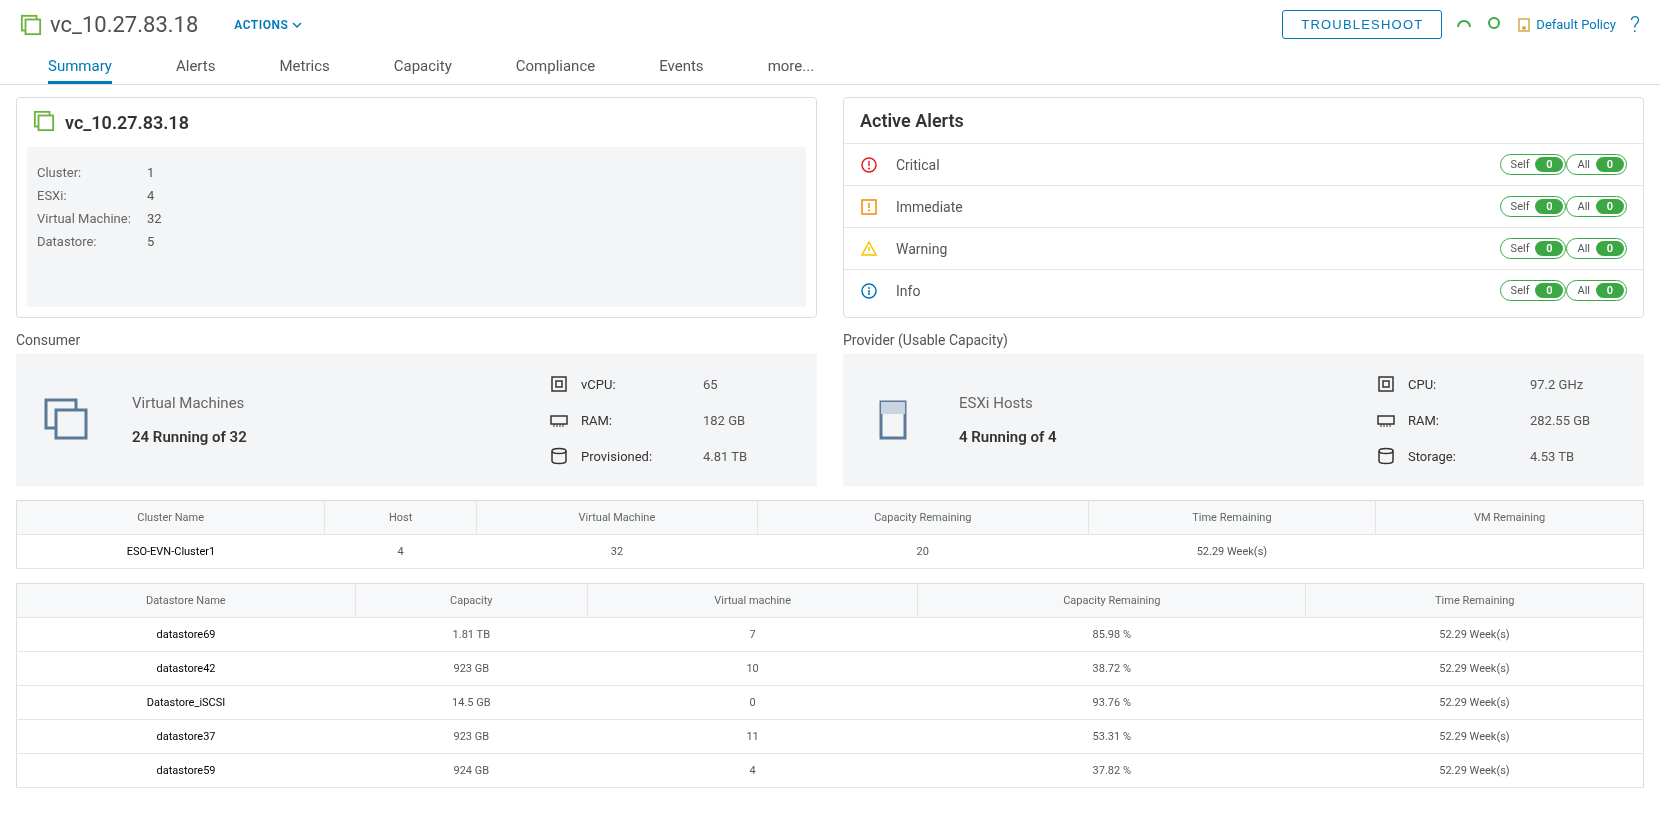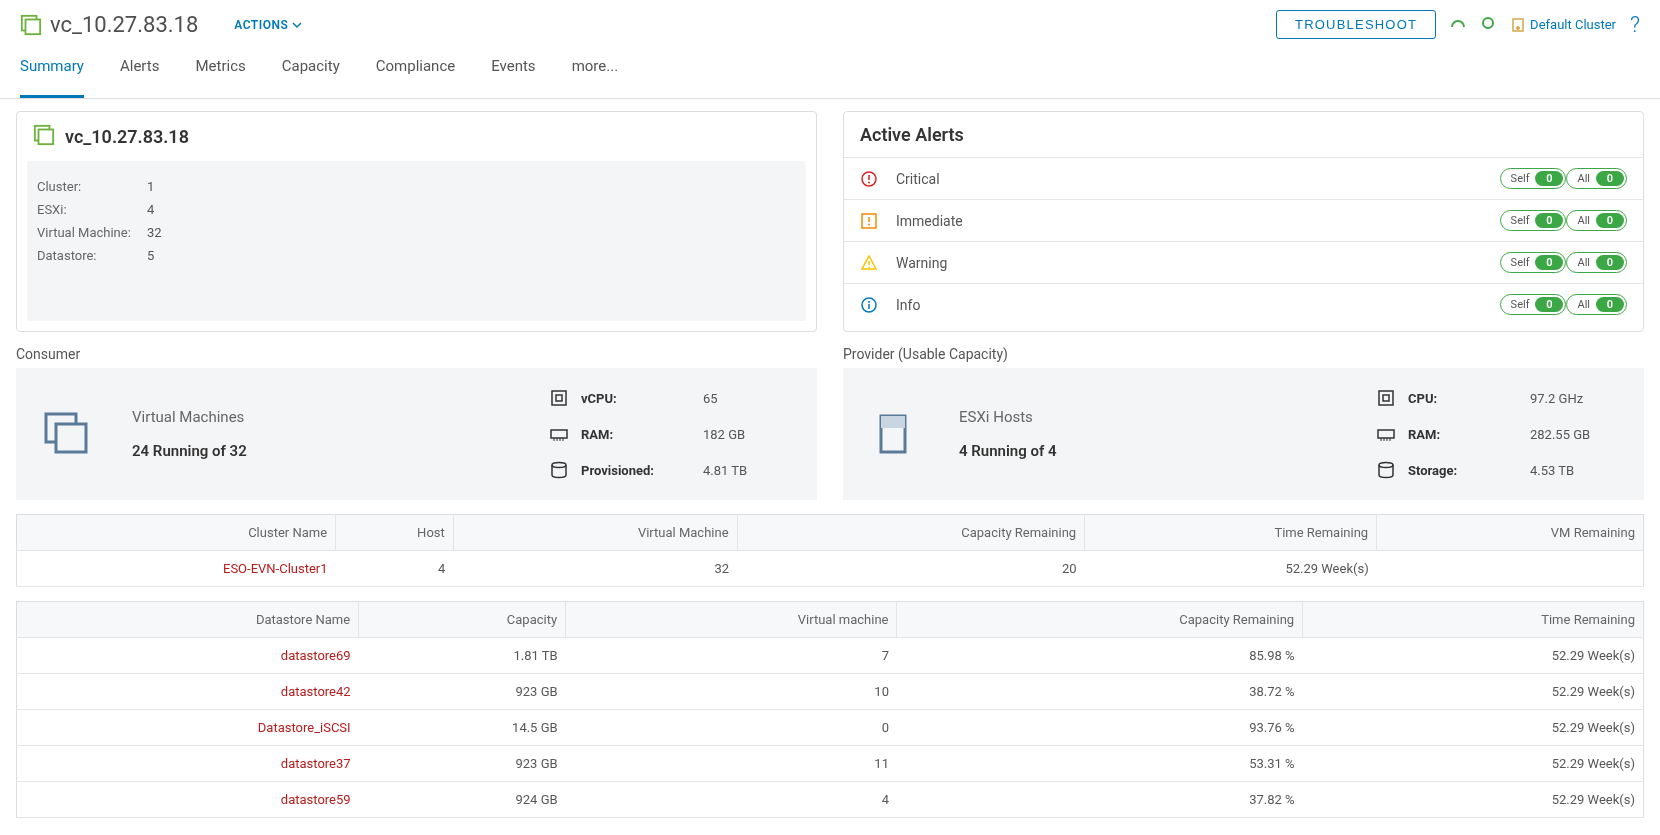--- a/index.html
+++ b/index.html
@@ -59,25 +59,26 @@
   .help-icon {
     color:#0079b8; font-size:22px; cursor:pointer; font-weight:300;
   }
   .tabs {
     display:flex;
     border-bottom:1px solid #ddd;
     padding: 18px 20px 0 20px;
     gap: 36px;
   }
   .tab {
-    padding-bottom: 20px;
+    padding-bottom: 6px;
     font-size: 15px;
     color:#555;
     cursor:pointer;
     border-bottom: 3px solid transparent;
+    margin-left: 28px;
   }
   .tab.active {
     color:#0079b8;
     border-bottom-color:#0079b8;
   }
   .content {
     padding: 12px 16px 20px 16px;
     display:flex;
     flex-direction:column;
     gap:14px;
@@ -169,42 +170,42 @@
     display:flex;
     flex-direction:column;
     gap:16px;
   }
   .metric-kv {
     display:flex;
     align-items:center;
     gap:12px;
   }
   .metric-kv .ic { width:20px;height:20px;flex-shrink:0;}
-  .metric-kv .k { font-weight:700; width:110px; color:#333;}
+  .metric-kv .k { font-weight:400; width:110px; color:#333;}
   .metric-kv .v { color:#555; min-width:90px;}
   table {
     width:100%;
     border-collapse:collapse;
     border:1px solid #ddd;
   }
   th,td {
-    text-align:right;
-    padding:10px 8px;
-    font-size:13px;
+    text-align:center;
+    padding:10px 19px;
+    font-size:11px;
     font-weight:400;
     border-bottom:1px solid #e5e5e5;
   }
   th {
     background:#f7f8f9;
     color:#666;
     border-top:1px solid #ddd;
     border-right:1px solid #e5e5e5;
   }
   th:last-child{border-right:none;}
-  .link { color:#b91c1c; cursor:pointer; }
+  .link { color:#000000; cursor:pointer; }
 </style>
 </head>
 <body>
 
 <div class="header">
   <span class="vc-icon">
     <svg viewBox="0 0 24 24">
         <rect x="2" y="2" width="16" height="16" fill="none" stroke="#6db33f" stroke-width="2"></rect>
         <rect x="6" y="6" width="16" height="16" fill="#fff" stroke="#6db33f" stroke-width="2"></rect>
       </svg>
@@ -222,21 +223,21 @@
           <path d="M2 12 A6 6 0 0 1 14 12" fill="none" stroke="#3ba845" stroke-width="2"></path>
         </svg></span>
     <span><svg width="16" height="16" viewBox="0 0 16 16">
           <circle cx="8" cy="8" r="5" fill="none" stroke="#3ba845" stroke-width="2"></circle>
         </svg></span>
     <span class="default-policy">
       <svg width="16" height="16" viewBox="0 0 16 16" style="margin-right:4px;">
           <rect x="3" y="2" width="10" height="12" fill="none" stroke="#d4a94a" stroke-width="1.5"></rect>
           <circle cx="8" cy="11" r="2" fill="#d4a94a"></circle>
         </svg>
-      <span>Default Cluster</span>
+      <span>Default Policy</span>
     </span>
     <span class="help-icon">?</span>
   </div>
 </div>
 
 <div class="tabs" id="tabs">
     <span class="tab active">Summary</span>
     <span class="tab">Alerts</span>
     <span class="tab">Metrics</span>
     <span class="tab">Capacity</span>

